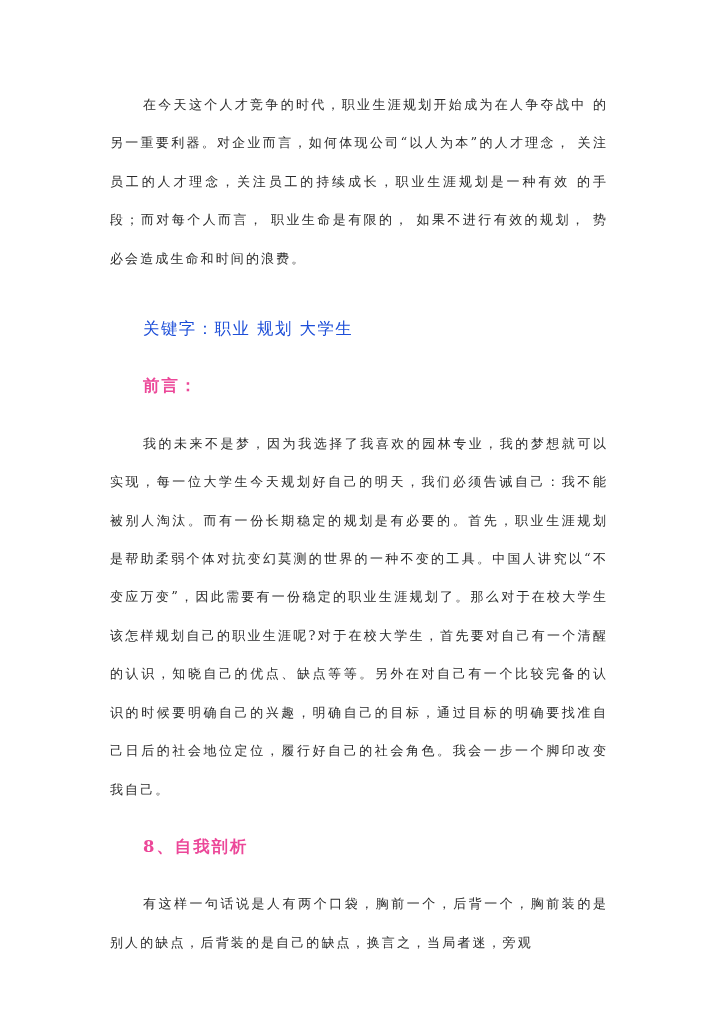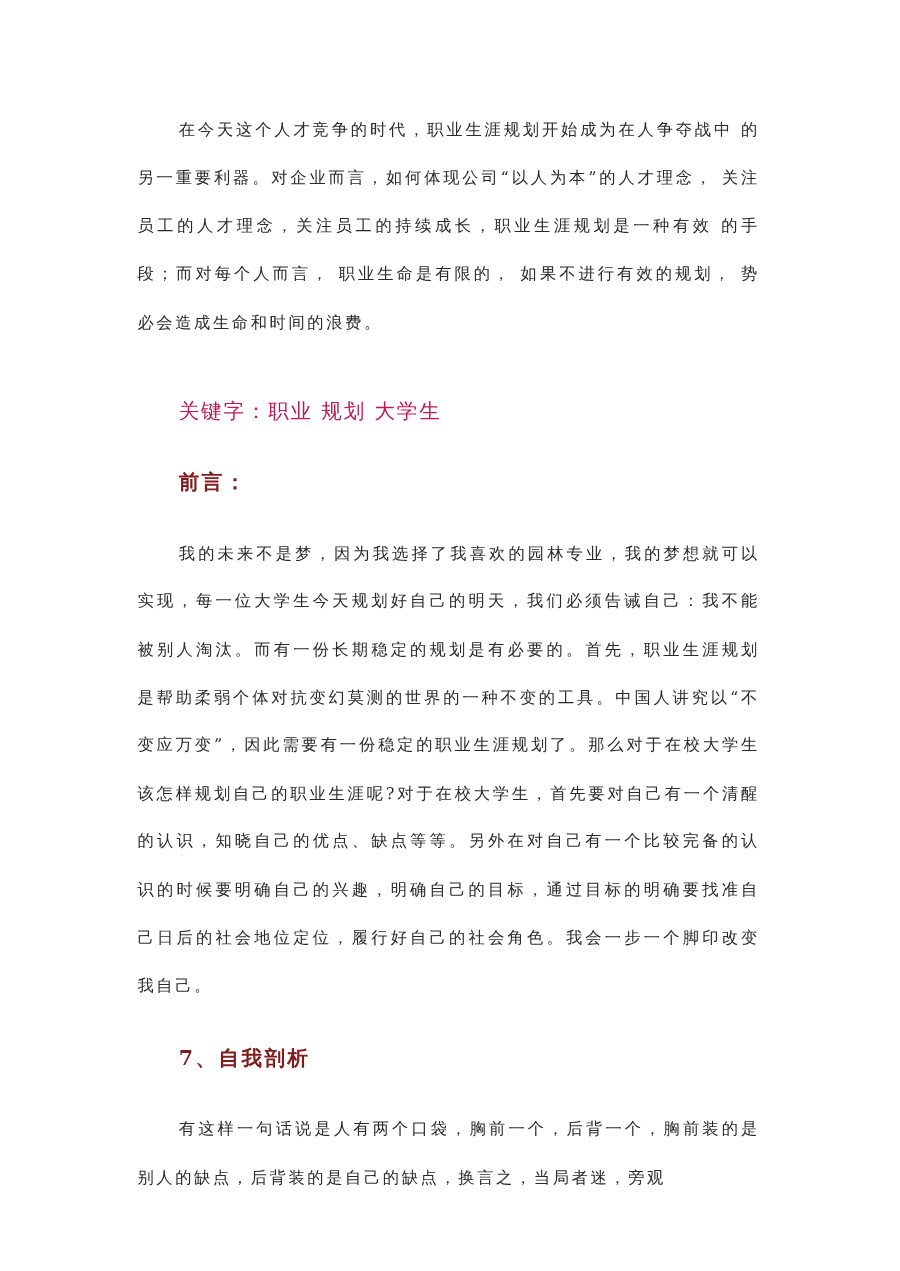--- a/index.html
+++ b/index.html
@@ -30,43 +30,43 @@
       margin: 0;
       text-indent: 33px;
       word-break: break-all;
     }
     .keywords {
       font-size: 16.4px;
       line-height: 38.4px;
       letter-spacing: 1.5px;
       margin: 0;
       text-indent: 33px;
-      color: #be185d;
+      color: #1d4ed8;
       margin-top: 11px;
     }
     .heading {
       font-size: 16.4px;
       line-height: 38.4px;
       letter-spacing: 2px;
       margin: 0;
       text-indent: 33px;
       font-weight: bold;
-      color: #7f1d1d;
+      color: #ec4899;
     }
     .gap-s { height: 21px; }
     .gap-m { height: 19px; }
   </style>
 </head>
 <body>
 
 <div class="page">
   <p class="para">在今天这个人才竞争的时代，职业生涯规划开始成为在人争夺战中 的另一重要利器。对企业而言，如何体现公司“以人为本”的人才理念， 关注员工的人才理念，关注员工的持续成长，职业生涯规划是一种有效 的手段；而对每个人而言， 职业生命是有限的， 如果不进行有效的规划， 势必会造成生命和时间的浪费。</p>
   <div class="gap-s"></div>
   <p class="keywords">关键字：职业 规划 大学生</p>
   <div class="gap-m"></div>
   <p class="heading">前言：</p>
   <div class="gap-m"></div>
   <p class="para">我的未来不是梦，因为我选择了我喜欢的园林专业，我的梦想就可以实现，每一位大学生今天规划好自己的明天，我们必须告诫自己：我不能被别人淘汰。而有一份长期稳定的规划是有必要的。首先，职业生涯规划是帮助柔弱个体对抗变幻莫测的世界的一种不变的工具。中国人讲究以“不变应万变”，因此需要有一份稳定的职业生涯规划了。那么对于在校大学生该怎样规划自己的职业生涯呢?对于在校大学生，首先要对自己有一个清醒的认识，知晓自己的优点、缺点等等。另外在对自己有一个比较完备的认识的时候要明确自己的兴趣，明确自己的目标，通过目标的明确要找准自己日后的社会地位定位，履行好自己的社会角色。我会一步一个脚印改变我自己。</p>
   <div class="gap-m"></div>
-  <p class="heading">7、自我剖析</p>
+  <p class="heading">8、自我剖析</p>
   <div class="gap-m"></div>
   <p class="para">有这样一句话说是人有两个口袋，胸前一个，后背一个，胸前装的是别人的缺点，后背装的是自己的缺点，换言之，当局者迷，旁观</p>
 </div>
 
 </body></html>

